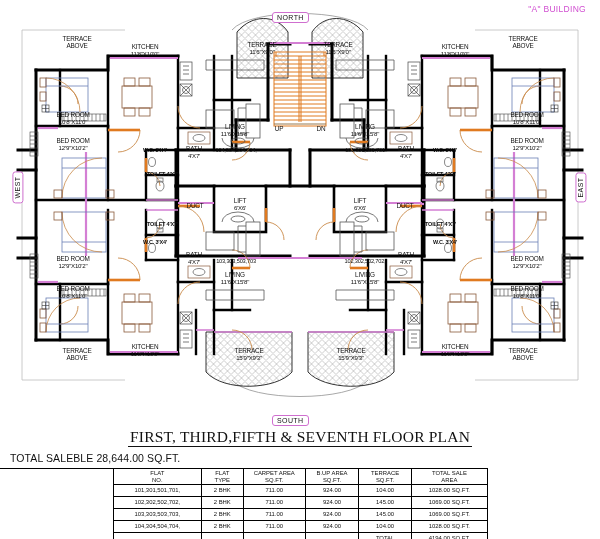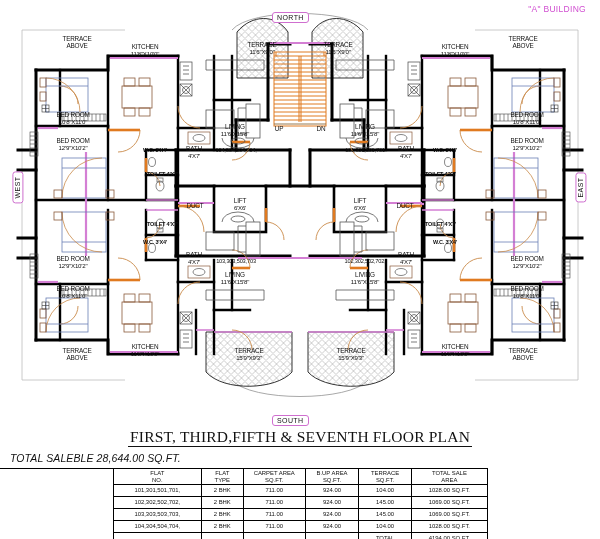--- a/index.html
+++ b/index.html
@@ -27,21 +27,21 @@
   #dir-south{left:272px;top:415px;}
 
   #bldg-label{position:absolute;right:14px;top:4px;color:#d14fd1;
               font-size:8.5px;letter-spacing:0.3px;}
 
   #title{position:absolute;left:0;top:428px;width:600px;text-align:center;
          font-family:"Liberation Serif",serif;font-size:15.5px;letter-spacing:0.2px;}
   #title span{border-bottom:1.2px solid #111;padding:0 2px 1px 2px;}
 
   #saleble{position:absolute;left:10px;top:452px;font-size:10.5px;
-           font-family:"Liberation Sans",sans-serif;letter-spacing:0.1px;font-style:italic;}
+           font-family:"Liberation Sans",sans-serif;letter-spacing:0.1px;}
 
   #tbl-wrap{position:absolute;left:113px;top:468px;width:375px;}
   table{border-collapse:collapse;width:375px;font-size:5.9px;
         font-family:"Liberation Sans",sans-serif;}
   table td,table th{border:0.7px solid #000;text-align:center;
         padding:1px 0;font-weight:normal;line-height:1.12;height:9px;}
   table thead td{height:13px;}
   .c1{width:88px}.c2{width:42px}.c3{width:62px}.c4{width:54px}
   .c5{width:52px}.c6{width:77px}
   #tbl-left-rule{position:absolute;left:0;top:468px;width:113px;

